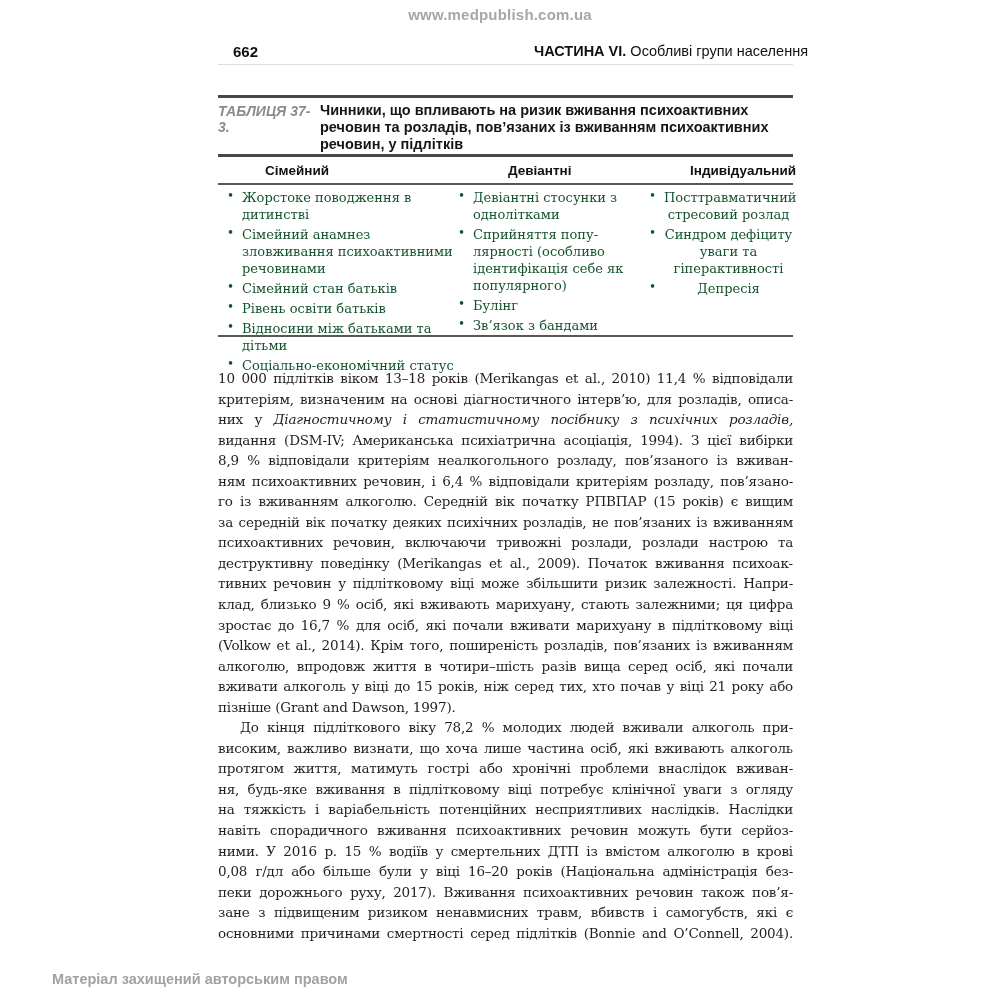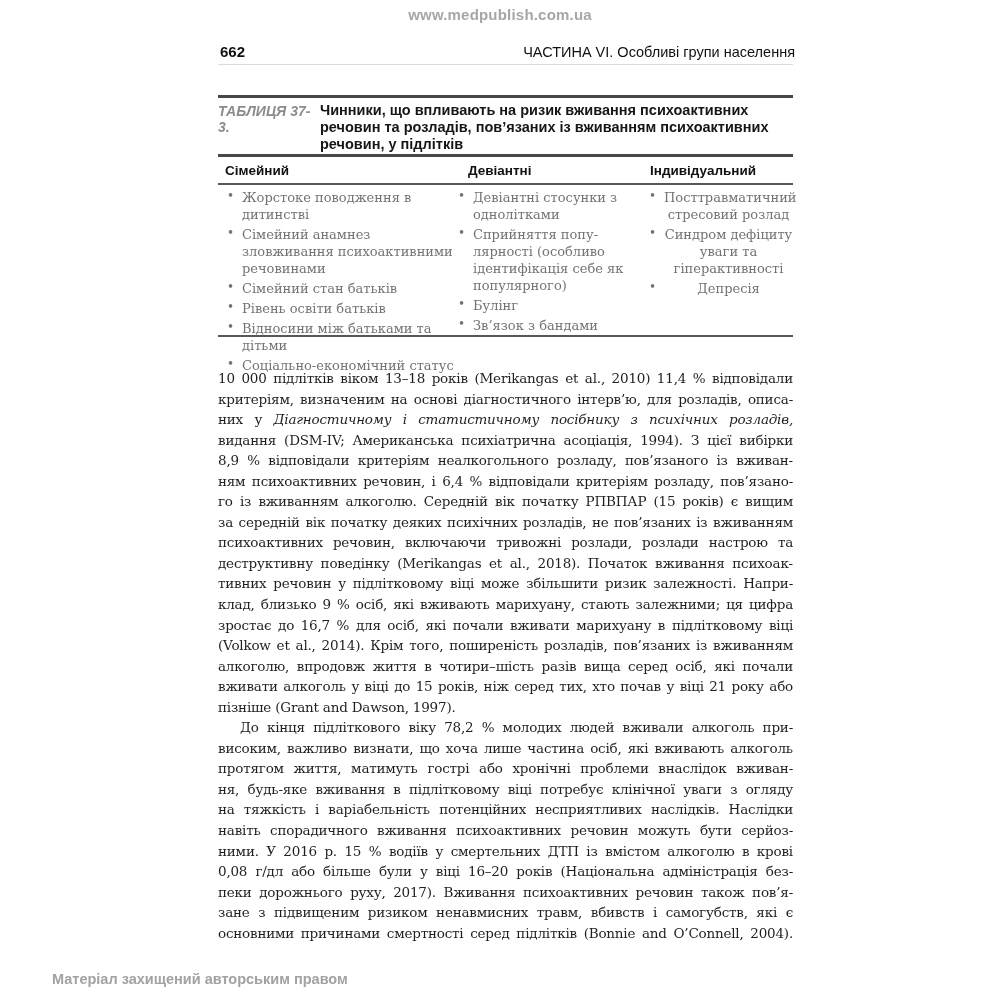--- a/index.html
+++ b/index.html
@@ -2,42 +2,42 @@
 <html lang="uk"><head>
 <meta charset="utf-8">
 <style>
   html,body{margin:0;padding:0;background:#ffffff;}
   .page{position:relative;width:1000px;height:1000px;background:#ffffff;overflow:hidden;
         font-family:"Liberation Sans",sans-serif;color:#1e1e1e;}
 
   .watermark{position:absolute;top:6px;left:0;width:100%;text-align:center;
              font-size:15px;font-weight:700;color:#a6a6a6;letter-spacing:.2px;}
 
-  .runhead{position:absolute;left:220px;top:43px;width:575px;display:flex;
-           justify-content:space-between;align-items:center;font-size:14.5px;color:#111;}
+  .runhead{position:absolute;left:233px;top:43px;width:575px;display:flex;
+           justify-content:space-between;align-items:flex-start;font-size:14.5px;color:#111;}
   .pageno{font-weight:700;font-size:15px;}
-  .part-label{font-weight:400;}
+  .part-label{font-weight:700;}
   .headrule{position:absolute;left:218px;top:64px;width:575px;height:1px;background:#dcdcdc;}
 
   .tablewrap{position:absolute;left:218px;top:95px;width:575px;}
   .rule3{height:3px;background:#474747;}
   .rule2{height:2px;background:#575757;}
   .titlerow{display:flex;padding:4px 0 1px;}
   .tlabel{width:102px;flex:none;color:#8b8b8b;font-weight:700;font-size:14px;padding-top:1px;font-style:italic;}
   .ttitle{font-weight:700;font-size:14.5px;line-height:17px;color:#161616;}
   .colheads{position:relative;height:26px;}
-  .colheads span{position:absolute;top:6px;font-weight:700;font-size:13.5px;color:#111;}
+  .colheads span{position:absolute;top:6px;font-weight:700;font-size:13.5px;color:#111;margin-left:40px;}
   .ch0{left:7px;}.ch1{left:250px;}.ch2{left:432px;}
   .tbody{position:relative;height:150px;}
   .tcol{position:absolute;top:4px;}
   .tc0{left:8px;width:230px;}
   .tc1{left:239px;width:172px;}
   .tc2{left:430px;width:145px;text-align:center;}
   .tcol ul{margin:0;padding:0;list-style:none;font-family:"DejaVu Serif",serif;
-           font-size:13px;line-height:17px;color:#737373;}
+           font-size:13px;line-height:17px;color:#14532d;}
   .tcol li{position:relative;padding-left:16px;margin-bottom:3px;}
   .tcol li::before{content:"\2022";position:absolute;left:1px;top:-1px;font-size:12px;}
 
   .bodytext{position:absolute;left:218px;top:368px;width:575px;
             font-family:"DejaVu Serif",serif;font-size:13.5px;color:#1f1f1f;letter-spacing:-0.2px;}
   .bline{line-height:20.55px;height:20.55px;overflow:hidden;
          text-align:justify;text-align-last:justify;}
   .bline.plain-last{text-align-last:left;}
   .bline.indent{text-indent:22px;}
   .it{font-style:italic;margin-top:48px;}
@@ -111,21 +111,21 @@
   <div class="bodytext">
       <div class="bline"><span>10 000 підлітків віком 13–18 років (Merikangas et al., 2010) 11,4 % відповідали</span></div>
       <div class="bline"><span>критеріям, визначеним на основі діагностичного інтерв’ю, для розладів, описа-</span></div>
       <div class="bline"><span>них у </span><span class="it">Діагностичному і статистичному посібнику з психічних розладів,</span></div>
       <div class="bline"><span>видання (DSM-IV; Американська психіатрична асоціація, 1994). З цієї вибірки</span></div>
       <div class="bline"><span>8,9 % відповідали критеріям неалкогольного розладу, пов’язаного із вживан-</span></div>
       <div class="bline"><span>ням психоактивних речовин, і 6,4 % відповідали критеріям розладу, пов’язано-</span></div>
       <div class="bline"><span>го із вживанням алкоголю. Середній вік початку РПВПАР (15 років) є вищим</span></div>
       <div class="bline"><span>за середній вік початку деяких психічних розладів, не пов’язаних із вживанням</span></div>
       <div class="bline"><span>психоактивних речовин, включаючи тривожні розлади, розлади настрою та</span></div>
-      <div class="bline"><span>деструктивну поведінку (Merikangas et al., 2018). Початок вживання психоак-</span></div>
+      <div class="bline"><span>деструктивну поведінку (Merikangas et al., 2009). Початок вживання психоак-</span></div>
       <div class="bline"><span>тивних речовин у підлітковому віці може збільшити ризик залежності. Напри-</span></div>
       <div class="bline"><span>клад, близько 9 % осіб, які вживають марихуану, стають залежними; ця цифра</span></div>
       <div class="bline"><span>зростає до 16,7 % для осіб, які почали вживати марихуану в підлітковому віці</span></div>
       <div class="bline"><span>(Volkow et al., 2014). Крім того, поширеність розладів, пов’язаних із вживанням</span></div>
       <div class="bline"><span>алкоголю, впродовж життя в чотири–шість разів вища серед осіб, які почали</span></div>
       <div class="bline"><span>вживати алкоголь у віці до 15 років, ніж серед тих, хто почав у віці 21 року або</span></div>
       <div class="bline plain-last"><span>пізніше (Grant and Dawson, 1997).</span></div>
       <div class="bline indent"><span>До кінця підліткового віку 78,2 % молодих людей вживали алкоголь при-</span></div>
       <div class="bline"><span>високим, важливо визнати, що хоча лише частина осіб, які вживають алкоголь</span></div>
       <div class="bline"><span>протягом життя, матимуть гострі або хронічні проблеми внаслідок вживан-</span></div>

